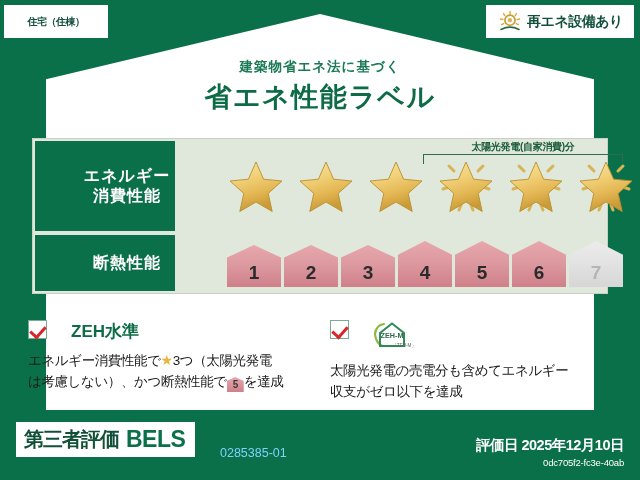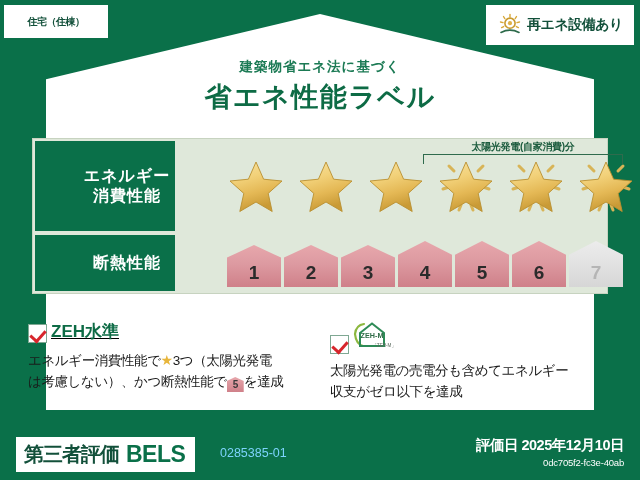--- a/index.html
+++ b/index.html
@@ -34,21 +34,21 @@
   .tag-left {
     left: 4px; top: 5px;
     width: 104px; height: 33px;
   }
   .tag-left span {
     color: #12503a; font-size: 10px; font-weight: bold;
     letter-spacing: -0.5px;
   }
   .tag-right {
     right: 6px; top: 5px;
-    width: 148px; height: 40px;
+    width: 148px; height: 33px;
     gap: 4px;
     padding: 0 6px;
   }
   .tag-right .txt {
     color: #12503a; font-size: 14px; font-weight: bold;
     letter-spacing: -0.5px;
   }
 
   
   .title-wrap {
@@ -135,21 +135,21 @@
     color: #b5b5b5;
   }
 
   
   .crit {
     position: absolute; top: 320px;
     width: 262px;
   }
   .crit-left  { left: 28px; }
   .crit-right { left: 330px; }
-  .crit-head { display: flex; align-items: flex-end; gap: 4px; text-decoration: underline; }
+  .crit-head { display: flex; align-items: flex-start; gap: 24px; }
   .chk {
     width: 19px; height: 19px;
     border: 1.4px solid #7fa893; background: #fff;
     position: relative; flex: none;
   }
   .chk::after {
     content: "";
     position: absolute; left: 4px; top: 2px;
     width: 7px; height: 12px;
     border: solid #d7262c; border-width: 0 3px 3px 0;
@@ -170,21 +170,21 @@
     width: 17px; height: 15px; line-height: 15px;
     text-align: center; font-size: 10px; font-weight: bold;
     color: #3a3a3a;
     background: linear-gradient(180deg,#e7a7ac,#cf8089);
     clip-path: polygon(0% 28%, 50% 0%, 100% 28%, 100% 100%, 0% 100%);
   }
   .zehm-logo { display: inline-block; vertical-align: -8px; margin-left: -2px; }
 
   
   .bels {
-    position: absolute; left: 16px; bottom: 8px;
+    position: absolute; left: 16px; bottom: 23px;
     background: #ffffff;
     padding: 4px 10px 4px 8px;
     display: flex; 
   }
   .bels .jp { color: #12503a; font-size: 20px; font-weight: bold; letter-spacing: -1px; }
   .bels .en { color: #0a7049; font-size: 23px; font-weight: bold; margin-left: 7px; letter-spacing: -0.5px; }
   .bels-num {
     position: absolute; left: 220px; bottom: 20px;
     color: #7dd3fc; font-size: 12.5px;
   }

